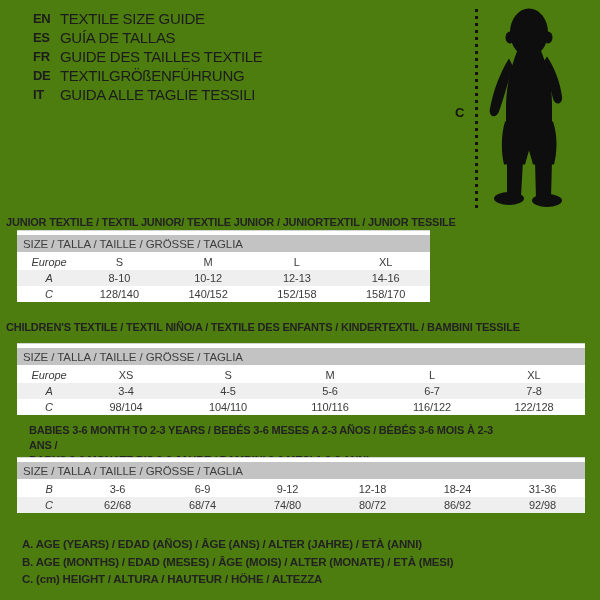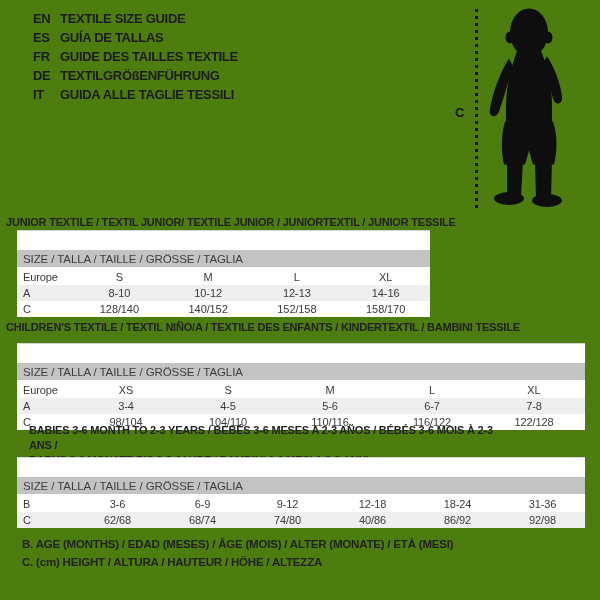--- a/index.html
+++ b/index.html
@@ -3,39 +3,39 @@
 <meta charset="utf-8">
 <style>
   html,body{margin:0;padding:0;}
   body{width:600px;height:600px;background:#fff;font-family:"Liberation Sans",sans-serif;}
   #canvas{position:relative;width:600px;height:600px;background:#4d7c0f;overflow:hidden;}
 
   
   .lang-block{position:absolute;left:33px;top:9px;}
   .lang-row{display:flex;line-height:19px;}
   .lang-code{width:27px;font-weight:700;font-size:13px;color:#1c1c1c;letter-spacing:-0.3px;}
-  .lang-label{font-weight:700;font-size:13px;color:#1c1c1c;letter-spacing:-0.3px;white-space:nowrap;text-align:center;}
+  .lang-label{font-weight:400;font-size:15px;color:#1c1c1c;letter-spacing:-0.3px;white-space:nowrap;text-align:center;}
 
   
   .figure-area{position:absolute;left:450px;top:0;width:150px;height:220px;}
   .height-line{position:absolute;left:25px;top:9px;width:3px;height:200px;
      background:repeating-linear-gradient(to bottom,#141414 0 3px,transparent 3px 7px);}
   .height-label{position:absolute;left:5px;top:105px;font-weight:700;font-size:13px;color:#141414;}
   .silhouette{position:absolute;left:35px;top:6px;width:90px;height:206px;}
 
   
   .sec-title{position:absolute;left:6px;font-weight:700;font-size:11px;color:#222;
      letter-spacing:-0.2px;line-height:15px;white-space:nowrap;}
   #babies-title{white-space:normal;width:475px;margin-left:23px;}
 
   
-  .table-wrap{position:absolute;border-top:1px solid #d4d4d4;padding-top:19px;background:#fff;}
+  .table-wrap{position:absolute;border-top:1px solid #d4d4d4;padding-top:4px;background:#fff;}
   .size-table{width:100%;border-collapse:collapse;table-layout:fixed;font-size:11px;color:#3b3b3b;letter-spacing:-0.1px;}
   .size-table td{padding:0;height:16px;vertical-align:middle;text-align:center;font-weight:400;}
-  .size-table td.row-label{text-align:left;padding-left:6px;}
+  .size-table td.row-label{text-align:center;padding-left:6px;font-style:italic;}
   .size-table tr.bar td{background:#c3c3c3;text-align:left;padding-left:6px;height:17px;
      color:#3e3e3e;font-size:11.5px;border-bottom:2px solid #ffffff;}
   .size-table tr.shaded td{background:#efefef;}
 
   
   .notes{position:absolute;left:22px;top:536px;}
   .note-line{font-weight:700;font-size:11.5px;line-height:17.5px;color:#222;letter-spacing:-0.2px;white-space:nowrap;}
 </style>
 </head>
 <body>
@@ -197,26 +197,27 @@
             <td>9-12</td>
             <td>12-18</td>
             <td>18-24</td>
             <td>31-36</td>
           </tr>
           <tr class="shaded">
             <td class="row-label">C</td>
             <td>62/68</td>
             <td>68/74</td>
             <td>74/80</td>
-            <td>40/86</td>
+            <td>80/72</td>
             <td>86/92</td>
             <td>92/98</td>
           </tr>
         </tbody>
     </table>
   </div>
 
   <div class="notes">
+      <div class="note-line">A. AGE (YEARS) / EDAD (AÑOS) / ÂGE (ANS) / ALTER (JAHRE) / ETÀ (ANNI)</div>
       <div class="note-line">B. AGE (MONTHS) / EDAD (MESES) / ÂGE (MOIS) / ALTER (MONATE) / ETÀ (MESI)</div>
       <div class="note-line">C. (cm) HEIGHT / ALTURA / HAUTEUR / HÖHE / ALTEZZA</div>
     </div>
 
 </div>
 
 </body></html>

